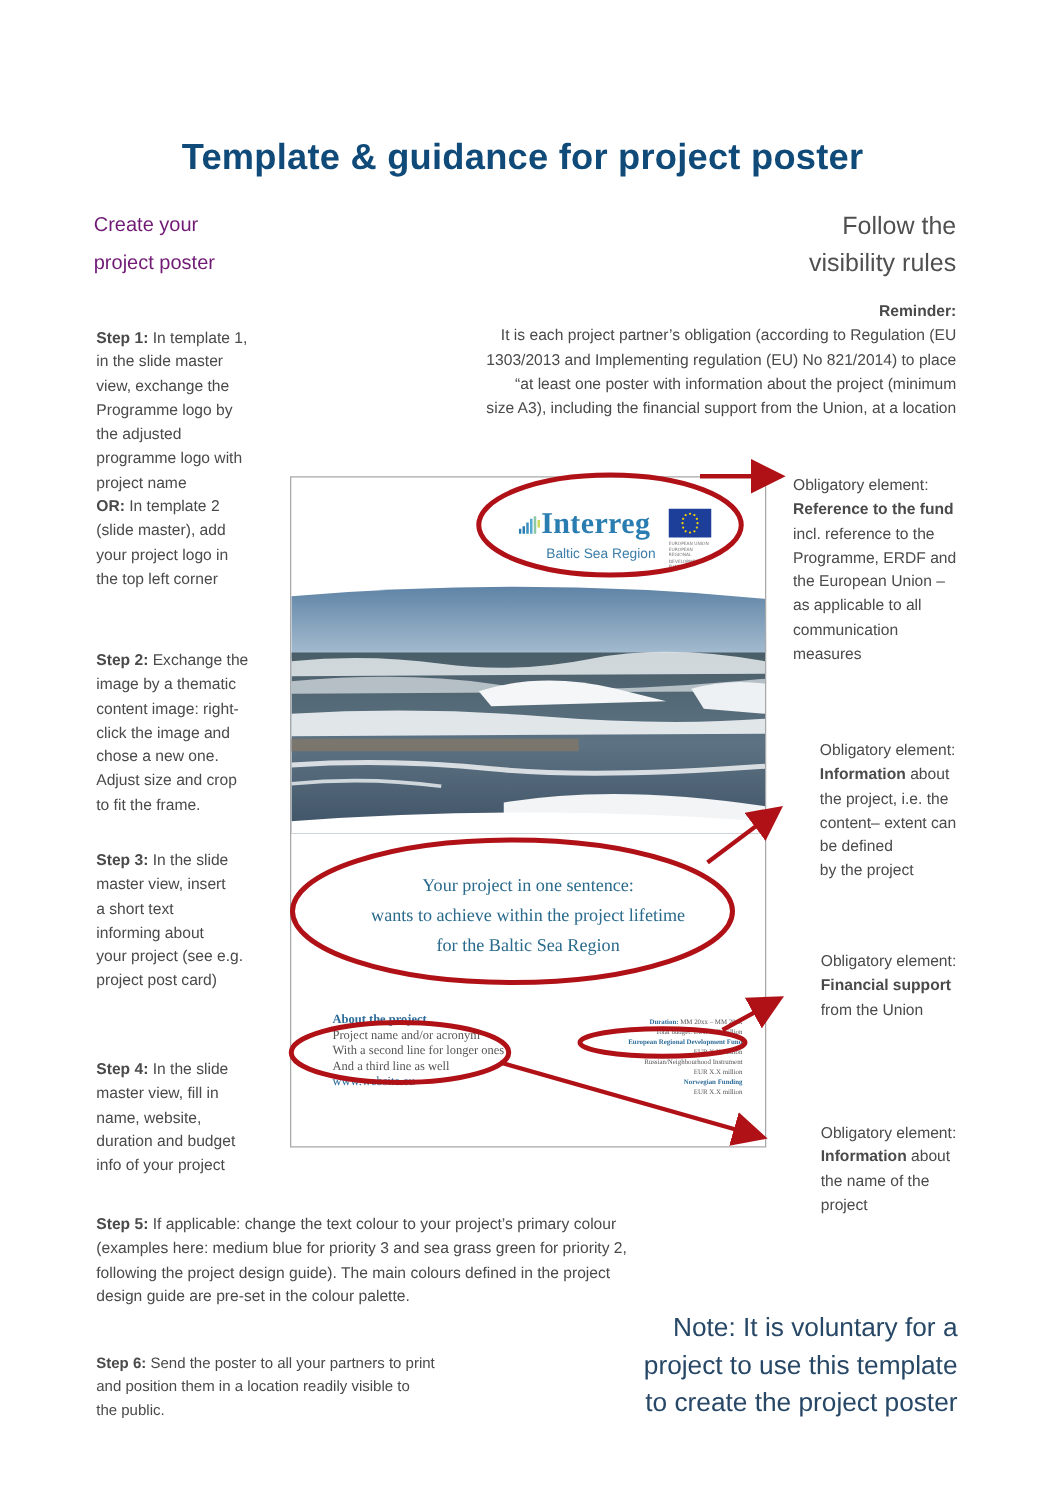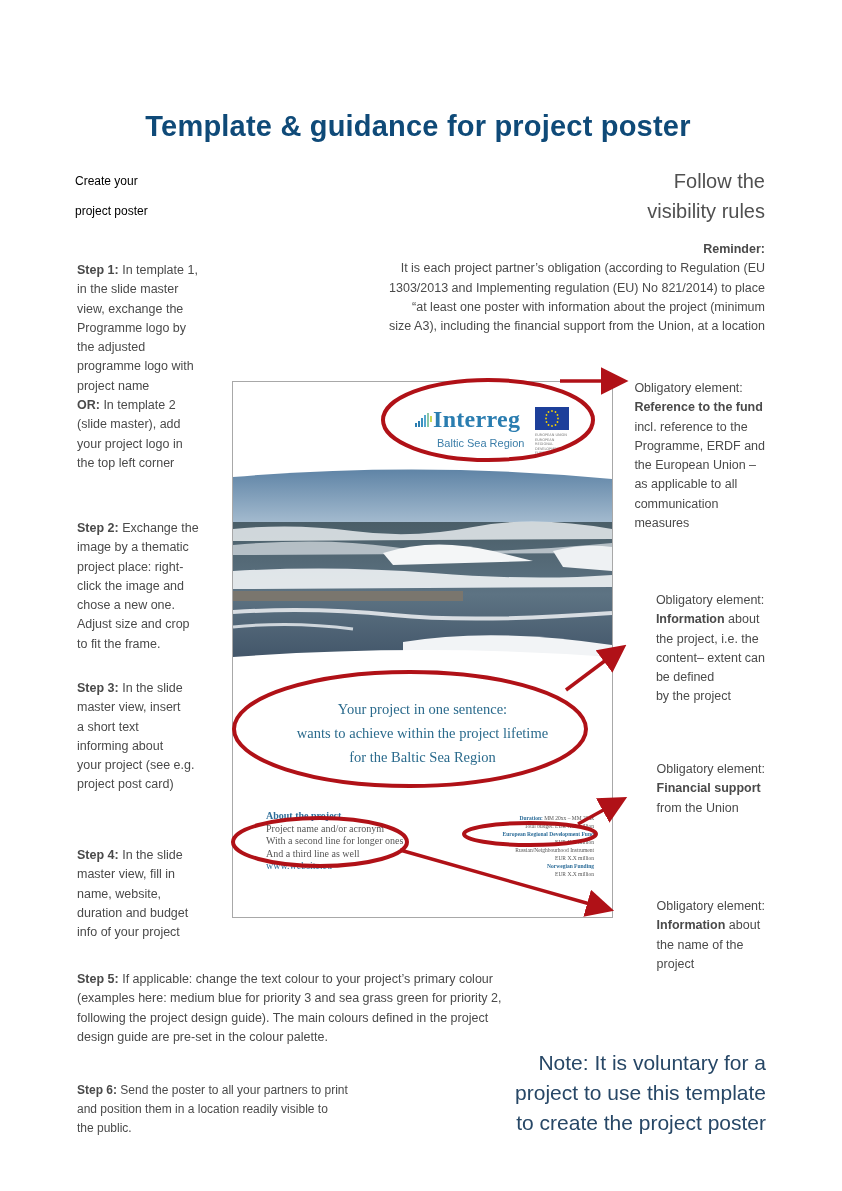--- a/index.html
+++ b/index.html
@@ -1,21 +1,21 @@
 <!DOCTYPE html>
 <html><head>
 <meta charset="utf-8">
 <style>
   html, body { margin: 0; padding: 0; background: #ffffff; }
   body { width: 842px; height: 1191px; position: relative; overflow: hidden;
          font-family: "DejaVu Sans", sans-serif; color: #505050; }
   .abs { position: absolute; }
   .title { left: 0; width: 836px; top: 78px; text-align: center; font-size: 29px; font-weight: bold;
            color: #0f4a78; font-family: "Liberation Sans", sans-serif; letter-spacing: 0.2px; margin-top: 32px; }
-  .h-left { left: 75px; top: 166px; font-size: 12px; line-height: 30px; color: #000000;
+  .h-left { left: 75px; top: 166px; font-size: 16px; line-height: 30px; color: #701a75;
             font-family: "Liberation Sans", sans-serif; }
   .h-right { right: 77px; top: 166px; font-size: 20px; line-height: 30px; color: #505050; text-align: right;
              font-family: "Liberation Sans", sans-serif; }
   .step { left: 77px; font-size: 12.5px; line-height: 19.3px; color: #4a4a4a;
           font-family: "Liberation Sans", sans-serif; }
   .step b { color: #4a4a4a; }
   .reminder { right: 77px; top: 240px; width: 470px; text-align: right; font-size: 12.5px; line-height: 19.3px;
               color: #4a4a4a; font-family: "Liberation Sans", sans-serif; }
   .oblig { right: 77px; text-align: left; font-size: 12.5px; line-height: 19.3px; color: #4a4a4a;
            font-family: "Liberation Sans", sans-serif; }
@@ -67,21 +67,21 @@
   <div>project name</div>
   <div><b>OR:</b><span> In template 2</span></div>
   <div>(slide master), add</div>
   <div>your project logo in</div>
   <div>the top left corner</div>
 </div>
 
 <div class="abs step" style="top:519px;">
   <div><b>Step 2:</b><span> Exchange the</span></div>
   <div>image by a thematic</div>
-  <div>project place: right-</div>
+  <div>content image: right-</div>
   <div>click the image and</div>
   <div>chose a new one.</div>
   <div>Adjust size and crop</div>
   <div>to fit the frame.</div>
 </div>
 
 <div class="abs step" style="top:679px;">
   <div><b>Step 3:</b><span> In the slide</span></div>
   <div>master view, insert</div>
   <div>a short text</div>

